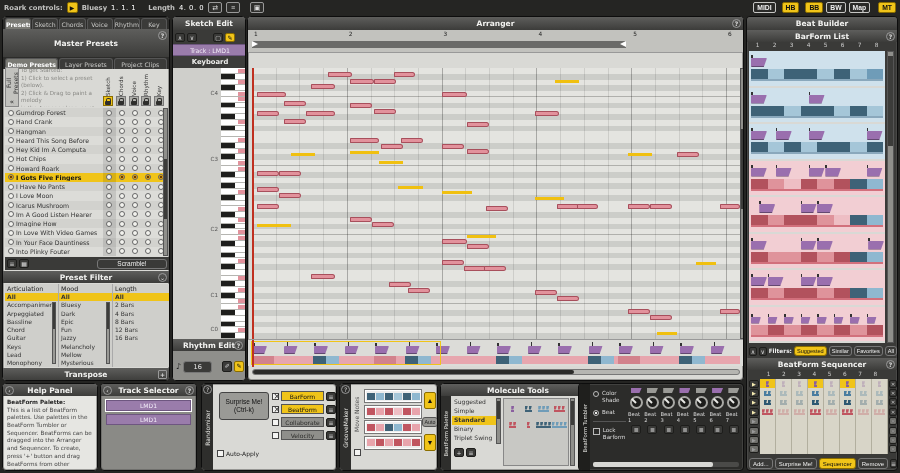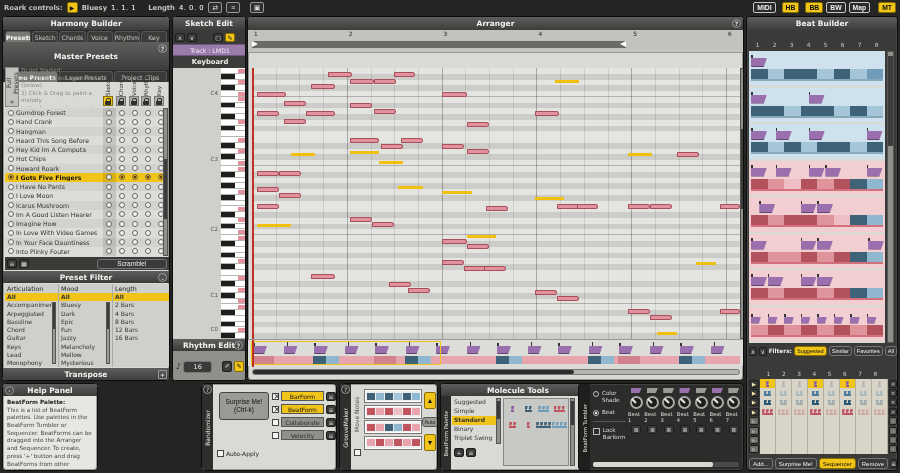--- a/index.html
+++ b/index.html
@@ -65,23 +65,20 @@
         <button class="vbtn" style="margin-right: 3px;">MIDI</button>
         <button class="vbtn on" style="margin-right: 3px;">HB</button>
         <button class="vbtn on">BB</button>
         <button class="vbtn">BW</button>
         <button class="vbtn" style="margin-right: 5px;">Map</button>
         <button class="vbtn on">MT</button>
       </div>
   </div>
 
   <div class="panel" id="hb" style="left:2px;top:16px;width:168px;height:365px">
-    <div class="hdr">
-        <span>Harmony Builder</span>
-      </div>
     <div class="tabs" id="hb-tabs">
         <div class="tab on">Presets</div>
         <div class="tab">Sketch</div>
         <div class="tab">Chords</div>
         <div class="tab">Voice</div>
         <div class="tab">Rhythm</div>
         <div class="tab">Key</div>
       </div>
     <div class="hdr" style="height:28px">
         <span>Master Presets</span>
@@ -840,20 +837,24 @@
       </div>
     <div class="abs" style="left:4px;top:352px;width:488px;height:6px;background:#b5b5b1;border:1px solid #777;border-radius:3px">
       <div style="width:66%;height:100%;background:#2c2c2a;border-radius:3px"></div>
     </div>
   </div>
 
   <div class="panel" id="bb" style="left:746px;top:16px;width:152px;height:455px;background:#3a3a38">
     <div class="hdr">
         <span>Beat Builder</span>
       </div>
+    <div class="hdr" style="height:12px">
+        <span>BarForm List</span>
+        <span class="q">?</span>
+      </div>
     <div class="abs" id="bb-beats" style="left:2px;top:25px;width:136px;height:9px;display:flex">
         <span style="flex: 1 1 0%; text-align: center; font-size: 5.8px; color: rgb(204, 204, 204);">1</span>
         <span style="flex: 1 1 0%; text-align: center; font-size: 5.8px; color: rgb(204, 204, 204);">2</span>
         <span style="flex: 1 1 0%; text-align: center; font-size: 5.8px; color: rgb(204, 204, 204);">3</span>
         <span style="flex: 1 1 0%; text-align: center; font-size: 5.8px; color: rgb(204, 204, 204);">4</span>
         <span style="flex: 1 1 0%; text-align: center; font-size: 5.8px; color: rgb(204, 204, 204);">5</span>
         <span style="flex: 1 1 0%; text-align: center; font-size: 5.8px; color: rgb(204, 204, 204);">6</span>
         <span style="flex: 1 1 0%; text-align: center; font-size: 5.8px; color: rgb(204, 204, 204);">7</span>
         <span style="flex: 1 1 0%; text-align: center; font-size: 5.8px; color: rgb(204, 204, 204);">8</span>
       </div>
@@ -1022,20 +1023,24 @@
       </div>
     <div class="abs" id="flt-row" style="left:2px;top:328px;width:148px;height:12px;display:flex;gap:2px;align-items:center">
         <span class="mbtn">∧</span>
         <span class="mbtn">∨</span>
         <span style="font-size: 5.8px; color: rgb(238, 238, 238); font-weight: bold;">Filters:</span>
         <button class="dbtn yl" style="height: 10px; padding: 0px 2px; font-size: 5.6px;">Suggested</button>
         <button class="dbtn" style="height: 10px; padding: 0px 2px; font-size: 5.6px;">Similar</button>
         <button class="dbtn" style="height: 10px; padding: 0px 2px; font-size: 5.6px;">Favorites</button>
         <button class="dbtn" style="height: 10px; padding: 0px 2px; font-size: 5.6px;">All</button>
       </div>
+    <div class="hdr" style="position:absolute;left:0;top:341px;width:100%;height:12px">
+        <span>BeatForm Sequencer</span>
+        <span class="q">?</span>
+      </div>
     <div class="abs" id="seq-beats" style="left:14px;top:354px;width:122px;height:8px;display:flex">
         <span style="flex: 1 1 0%; text-align: center; font-size: 5.8px; color: rgb(204, 204, 204);">1</span>
         <span style="flex: 1 1 0%; text-align: center; font-size: 5.8px; color: rgb(204, 204, 204);">2</span>
         <span style="flex: 1 1 0%; text-align: center; font-size: 5.8px; color: rgb(204, 204, 204);">3</span>
         <span style="flex: 1 1 0%; text-align: center; font-size: 5.8px; color: rgb(204, 204, 204);">4</span>
         <span style="flex: 1 1 0%; text-align: center; font-size: 5.8px; color: rgb(204, 204, 204);">5</span>
         <span style="flex: 1 1 0%; text-align: center; font-size: 5.8px; color: rgb(204, 204, 204);">6</span>
         <span style="flex: 1 1 0%; text-align: center; font-size: 5.8px; color: rgb(204, 204, 204);">7</span>
         <span style="flex: 1 1 0%; text-align: center; font-size: 5.8px; color: rgb(204, 204, 204);">8</span>
       </div>
@@ -1326,20 +1331,31 @@
     <div class="hdr" style="height:12px">
         <span class="q back">‹</span>
         <span>Help Panel</span>
       </div>
     <div style="padding:3px 4px;font-size:5.7px;color:#444;line-height:1.35">
       <div style="font-weight:bold;color:#222">BeatForm Palette:</div>
       <div>This is a list of BeatForm palettes. Use palettes in the BeatForm Tumbler or Sequencer. BeatForms can be dragged into the Arranger and Sequencer. To create, press '+' button and drag BeatForms from other palettes.</div>
     </div>
   </div>
 
+  <div class="panel" style="left:100px;top:383px;width:97px;height:88px;background:#8a8a86">
+    <div class="hdr" style="height:12px">
+        <span class="q back">‹</span>
+        <span>Track Selector</span>
+        <span class="q">?</span>
+      </div>
+    <div id="track-list" style="padding:4px 5px">
+        <div class="trkbar" style="outline: rgb(255, 255, 255) solid 1px;">LMD1</div>
+        <div class="trkbar">LMD1</div>
+      </div>
+  </div>
 
   <div class="panel" id="rand" style="left:201px;top:383px;width:136px;height:88px">
     <div class="abs" style="left:0;top:0;width:11px;height:88px;background:#2e2e2c;display:flex;align-items:center;justify-content:center">
       <span class="vlab">Randomizer</span>
     </div>
     <span class="q" style="left:1px;top:1px;right:auto;position:absolute">?</span>
     <button class="dbtn abs" style="left:17px;top:8px;width:50px;height:28px;background:#9a9a96;color:#111;border-color:#444;white-space:normal;line-height:1.3">Surprise Me! (Ctrl-k)</button>
     <div class="abs" style="left:15px;top:66px;display:flex;align-items:center;gap:2px">
       <span class="cb"></span>
       <span class="sm" style="color:#222">Auto-Apply</span>

